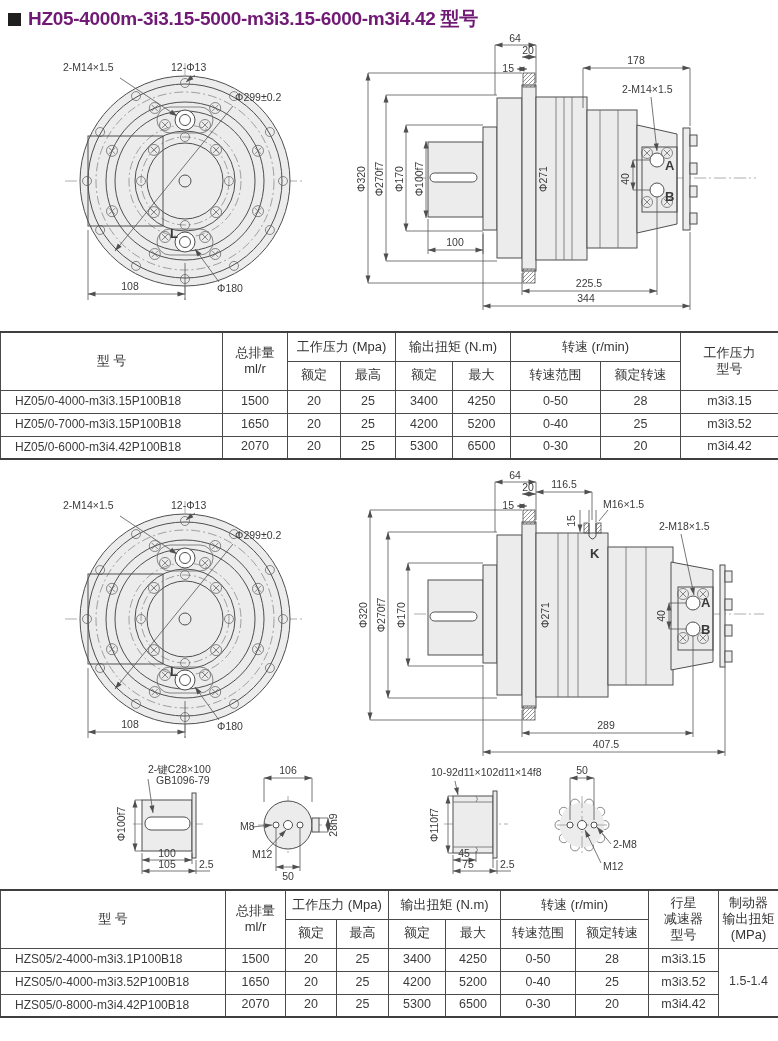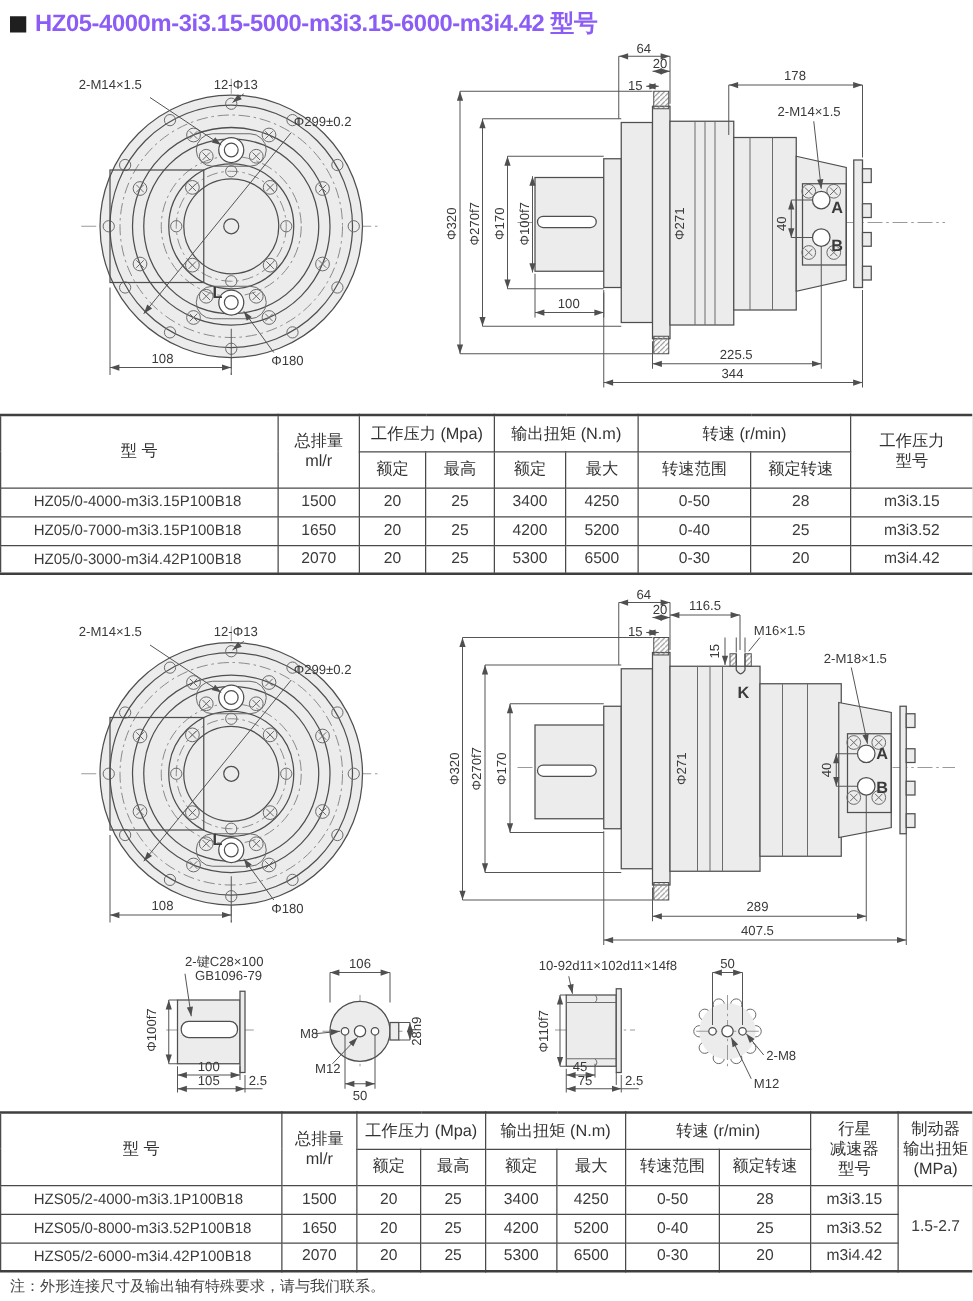--- a/index.html
+++ b/index.html
@@ -1,29 +1,29 @@
 <!DOCTYPE html>
 <html><head>
 <meta charset="utf-8">
 <style>
   *{margin:0;padding:0;box-sizing:border-box}
   html,body{background:#fff}
   body{width:778px;height:1041px;font-family:"Liberation Sans",sans-serif;color:#3b3b3b}
   #page{position:relative;width:778px;height:1041px;background:#fff;overflow:hidden}
   .title{position:absolute;left:8px;top:6px;display:flex;align-items:center;gap:7px;
-         font-size:19px;font-weight:bold;color:#8b5cf6;letter-spacing:-0.3px}
+         font-size:19px;font-weight:bold;color:#701a75;letter-spacing:-0.3px}
   .title .sq{width:13px;height:13px;background:#1f1f1f;display:inline-block}
   .abs{position:absolute}
   table.spec{position:absolute;left:0;width:778px;border-collapse:collapse;table-layout:fixed;
              font-size:12.5px;color:#3b3b3b;border-top:2px solid #3f3f3f;border-bottom:2px solid #3f3f3f}
   .spec th,.spec td{border:1px solid #4a4a4a;text-align:center;font-weight:normal;padding:0;line-height:1.25}
   .spec thead th{font-size:13px;color:#333}
   .spec thead tr{height:29px}
   .spec tbody tr{height:23px}
-  .spec td.model{text-align:left;padding-left:26px;font-size:12px}
+  .spec td.model{text-align:left;padding-left:14px;font-size:12px}
   .note{position:absolute;left:8px;top:1021px;font-size:12px;color:#444}
   svg{display:block}
   svg text{font-family:"Liberation Sans",sans-serif;fill:#3a3a3a}
   text.dim{font-size:10.5px}
   text.port{font-size:13px;font-weight:bold}
   .ol{fill:#ececec;stroke:#4f4f4f;stroke-width:1}
   .ow{fill:#fff;stroke:#4f4f4f;stroke-width:1}
   .ln{fill:none;stroke:#4f4f4f;stroke-width:1}
   .thin{fill:none;stroke:#6b6b6b;stroke-width:0.8}
   .cl{fill:none;stroke:#9a9a9a;stroke-width:0.8;stroke-dasharray:12 3 2 3}
@@ -232,21 +232,21 @@
         <td>1650</td>
         <td>20</td>
         <td>25</td>
         <td>4200</td>
         <td>5200</td>
         <td>0-40</td>
         <td>25</td>
         <td>m3i3.52</td>
       </tr>
       <tr>
-        <td class="model">HZ05/0-3000-m3i4.42P100B18</td>
+        <td class="model">HZ05/0-6000-m3i4.42P100B18</td>
         <td>2070</td>
         <td>20</td>
         <td>25</td>
         <td>5300</td>
         <td>6500</td>
         <td>0-30</td>
         <td>20</td>
         <td>m3i4.42</td>
       </tr>
     </tbody>
@@ -545,42 +545,41 @@
       <tr>
         <td class="model">HZS05/2-4000-m3i3.1P100B18</td>
         <td>1500</td>
         <td>20</td>
         <td>25</td>
         <td>3400</td>
         <td>4250</td>
         <td>0-50</td>
         <td>28</td>
         <td>m3i3.15</td>
-        <td rowspan="3">1.5-2.7</td>
-      </tr>
-      <tr>
-        <td class="model">HZS05/0-8000-m3i3.52P100B18</td>
+        <td rowspan="3">1.5-1.4</td>
+      </tr>
+      <tr>
+        <td class="model">HZS05/0-4000-m3i3.52P100B18</td>
         <td>1650</td>
         <td>20</td>
         <td>25</td>
         <td>4200</td>
         <td>5200</td>
         <td>0-40</td>
         <td>25</td>
         <td>m3i3.52</td>
       </tr>
       <tr>
-        <td class="model">HZS05/2-6000-m3i4.42P100B18</td>
+        <td class="model">HZS05/0-8000-m3i4.42P100B18</td>
         <td>2070</td>
         <td>20</td>
         <td>25</td>
         <td>5300</td>
         <td>6500</td>
         <td>0-30</td>
         <td>20</td>
         <td>m3i4.42</td>
       </tr>
     </tbody>
   </table>
 
-  <div class="note">注：外形连接尺寸及输出轴有特殊要求，请与我们联系。</div>
 
 </div>
 
 </body></html>

